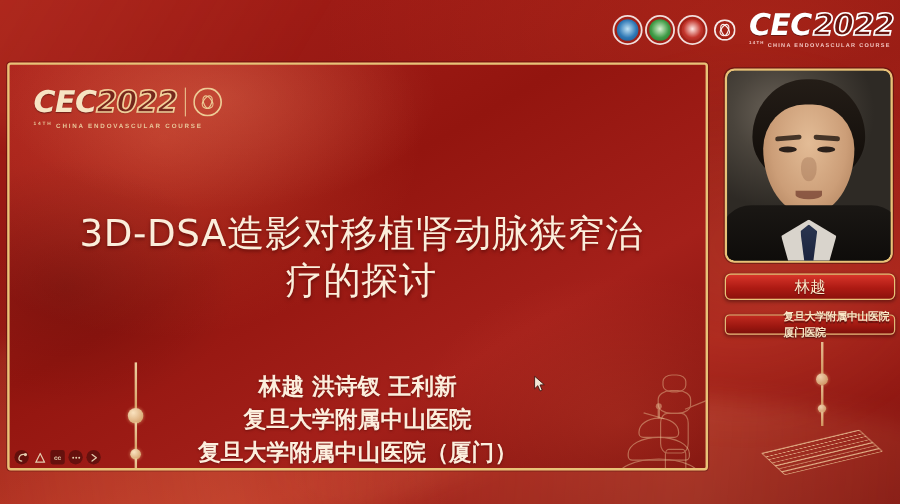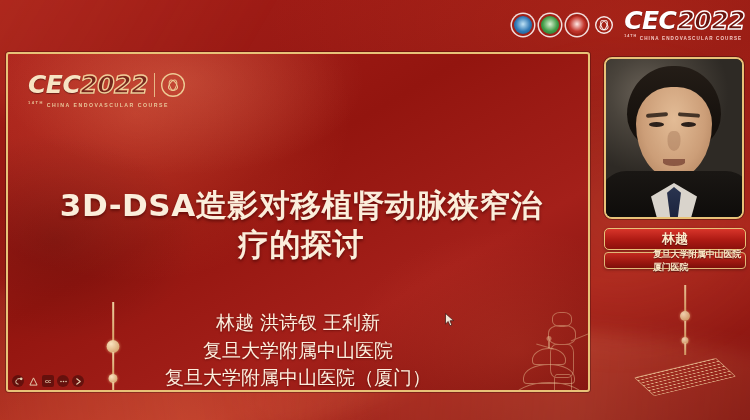--- a/index.html
+++ b/index.html
@@ -84,36 +84,36 @@
   #slide-badge .bar { width:1.5px; height:24px; background:#edcb95; opacity:.85; }
   #slide-badge .flower { position:relative; width:24px; height:24px; border-radius:50%;
                          box-shadow:inset 0 0 0 1.4px #edcb95; }
   #slide-badge .flower .petal { border-color:#edcb95; width:8px; height:12px; }
   #slide-badge .sub { margin-top:4px; font-size:5.2px; letter-spacing:1.5px;
                       color:#e9c79a; font-weight:bold; white-space:nowrap; }
   #slide-badge .sub sup { font-size:4px; }
 
   
   #slide-title {
-    position:absolute; left:48px; top:132px; width:490px;
+    position:absolute; left:48px; top:122px; width:490px;
     text-align:center;
     font-family:"DejaVu Sans", sans-serif;
-    font-weight:bold;
+    font-weight:normal;
     font-size:31px; line-height:1.25;
     color:#fbeedb;
     letter-spacing:0.5px;
     text-shadow:0 2px 3px rgba(60,0,0,0.55);
   }
 
   
   #slide-authors {
     position:absolute; left:40px; top:255px; width:500px;
     text-align:center;
     font-family:"DejaVu Sans", sans-serif;
-    font-weight:normal;
+    font-weight:bold;
     color:#fceedd;
     font-size:19px; line-height:1.45;
     text-shadow:0 1px 2px rgba(60,0,0,0.5);
   }
   #slide-authors .ln { white-space:nowrap; }
 
   
   .pearl { position:absolute; pointer-events:none; opacity:.95; }
   .pearl .mast { position:absolute; left:50%; transform:translateX(-50%);
                  width:1.6px; background:linear-gradient(#f3d9a8,#d9a86a); }
@@ -185,26 +185,26 @@
             width:14px; height:36px; background:linear-gradient(180deg,#2a3550,#18203a);
             clip-path:polygon(50% 0%, 100% 16%, 72% 100%, 28% 100%, 0% 16%); }
 
   
   #nameplate { position:absolute; left:604px; top:228px; width:142px; }
   #np-name {
     position:relative; height:22px; border-radius:5px;
     background:linear-gradient(180deg,#d8352a 0%,#ad1a13 55%,#8c110c 100%);
     border:1px solid #e8c278;
     display:flex; align-items:center; justify-content:center;
-    color:#fbe8c9; font-family:"DejaVu Sans", sans-serif; font-weight:bold; font-size:13px;
+    color:#fbe8c9; font-family:"DejaVu Sans", sans-serif; font-weight:normal; font-size:13px;
     text-shadow:0 1px 1px rgba(0,0,0,0.5);
     box-shadow:0 1px 3px rgba(0,0,0,0.35);
   }
   #np-affil {
-    position:relative; margin-top:2px; height:17px; border-radius:4px;
+    position:relative; margin-top:12px; height:17px; border-radius:4px;
     background:linear-gradient(180deg,#c22a20 0%,#9c1710 60%,#7e0f0a 100%);
     border:1px solid #e0b878;
     display:flex; align-items:center; justify-content:center;
     color:#fae6c6; font-family:"DejaVu Sans", sans-serif; font-weight:bold; font-size:9px;
     letter-spacing:-0.2px;
     text-shadow:0 1px 1px rgba(0,0,0,0.5);
     box-shadow:0 1px 3px rgba(0,0,0,0.3);
     padding-left:48px;
   }
 

